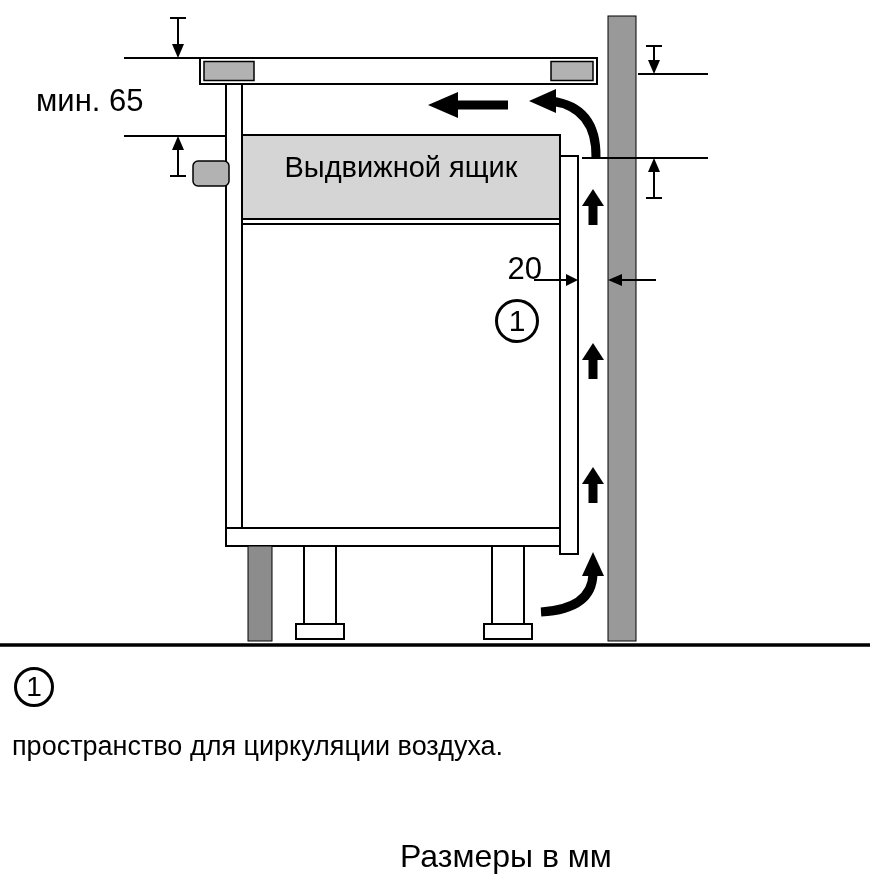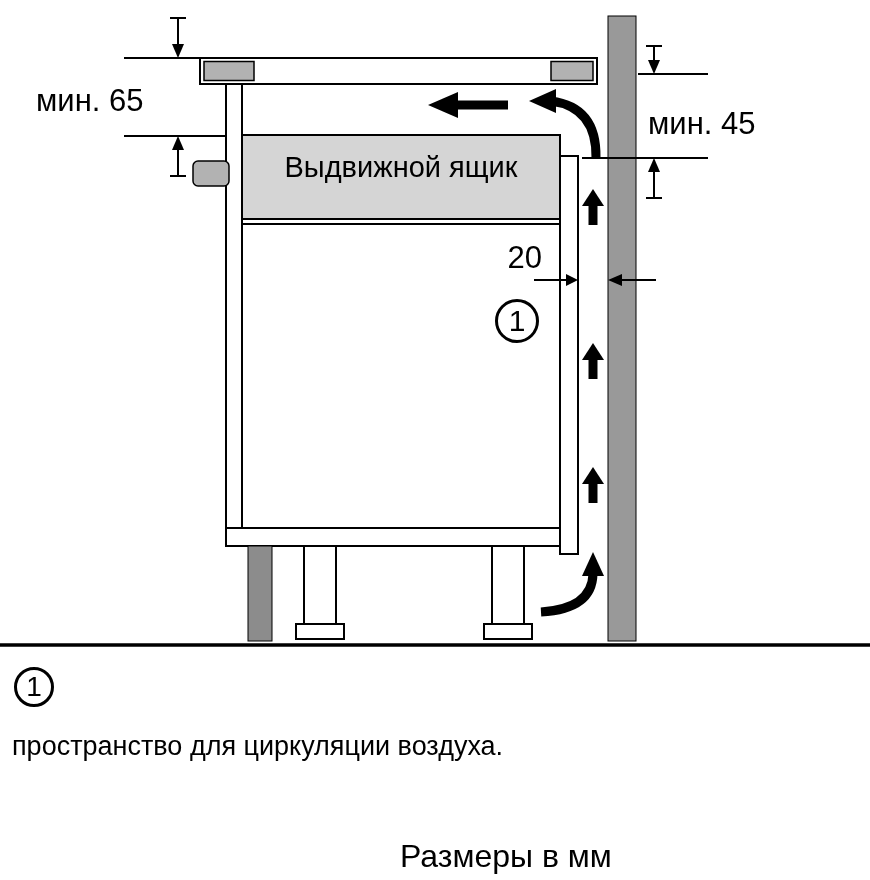--- a/index.html
+++ b/index.html
@@ -114,23 +114,22 @@
       <line x1="593" y1="495" x2="593" y2="475" stroke="#000" stroke-width="9"></line>
       <polygon points="582,476 604,476 593,459" fill="#000"></polygon>
 
       <path d="M 541,604 Q 592,601 593,566" fill="none" stroke="#000" stroke-width="9"></path>
       <polygon points="582,568 604,568 593,544" fill="#000"></polygon>
     </g>
   </svg>
 
   <div class="label" style="left:36px; top:76px; font-size:31px;">мин. 65</div>
 
-  <div class="label" style="left:648px; top:99px; font-size:31px;">мин. 45</div>
 
-  <div class="label" style="left:460px; top:233px; width:82px; text-align:right; font-size:31px;">20</div>
+  <div class="label" style="left:460px; top:244px; width:82px; text-align:right; font-size:31px;">20</div>
 
   <div class="drawer-label-box" style="left:242px; top:127px; width:318px; height:64px; font-size:29px;">Выдвижной ящик</div>
 
   <div class="badge" style="left:495px; top:291px; width:44px; height:44px; font-size:30px;">1</div>
 
   <div class="badge" style="left:14px; top:659px; width:40px; height:40px; font-size:28px;">1</div>
 
 
   <div class="label" style="left:12px; top:724px; font-size:27px;">пространство для циркуляции воздуха.</div>
 

